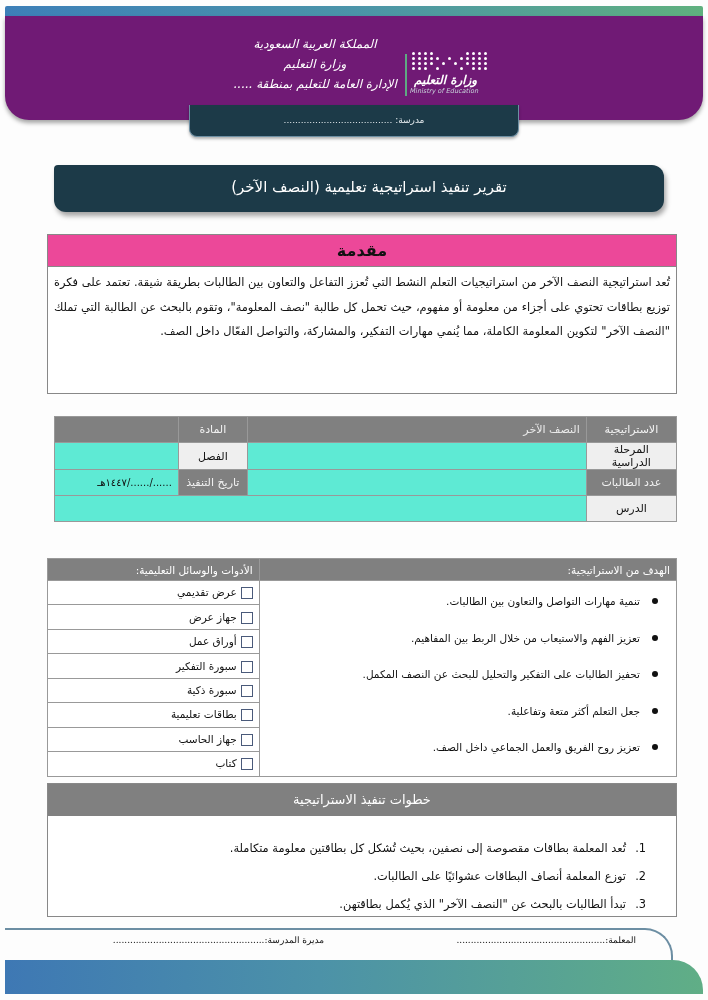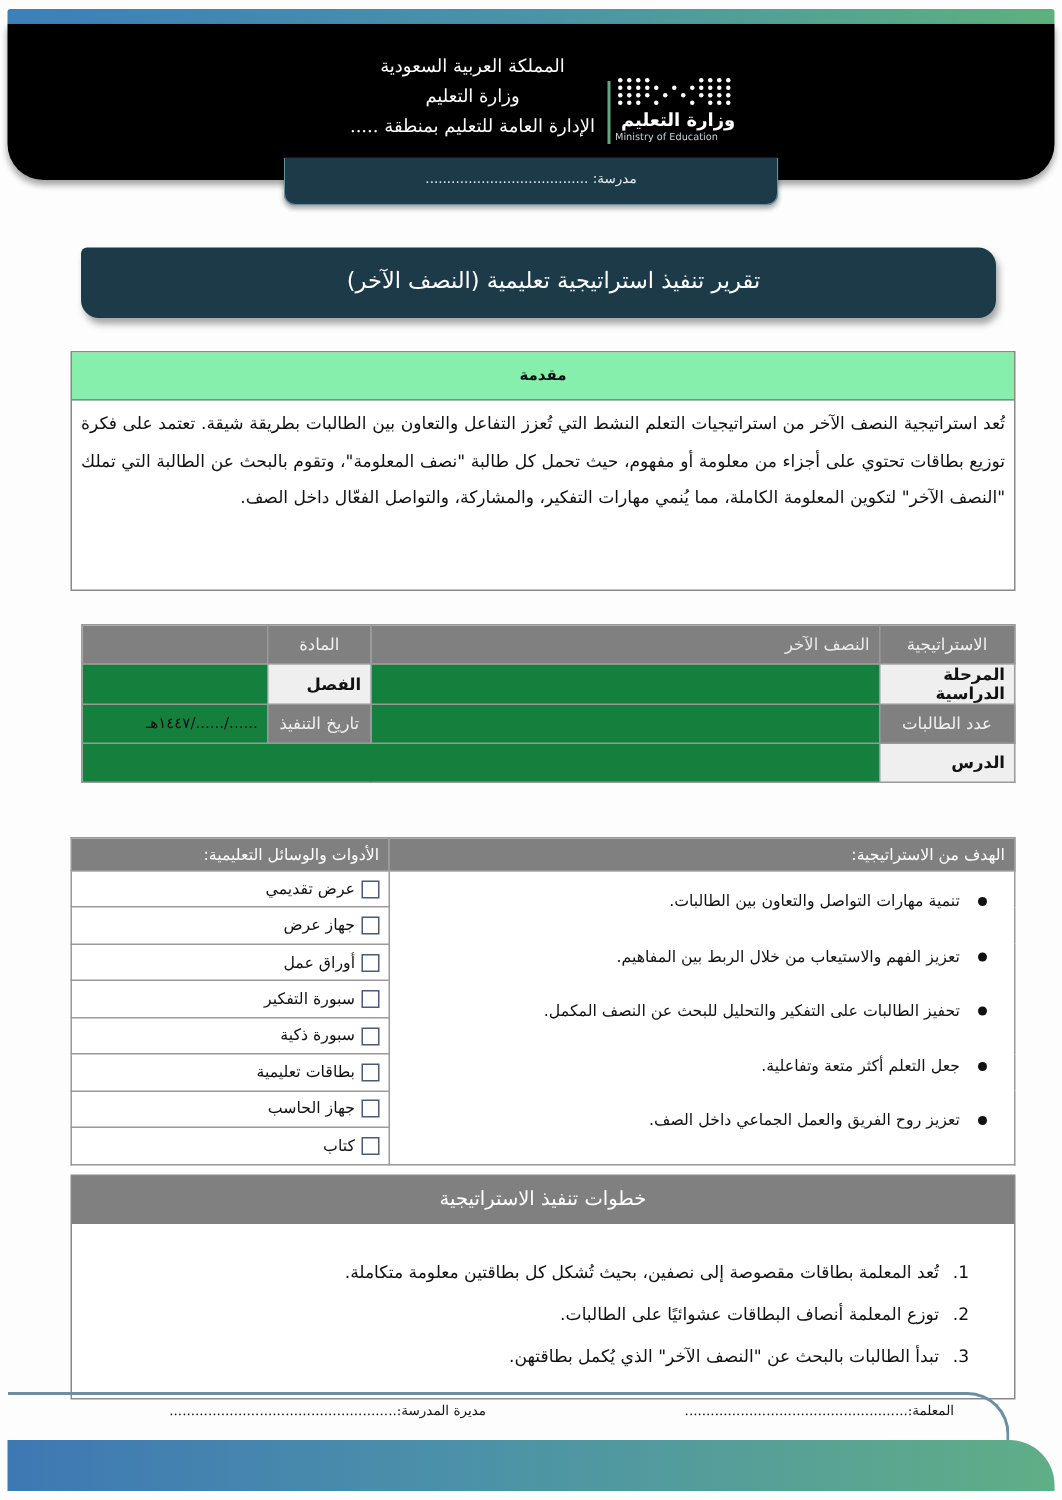--- a/index.html
+++ b/index.html
@@ -3,65 +3,65 @@
   <meta charset="utf-8">
   <style>
     * { box-sizing: border-box; margin: 0; padding: 0; }
     html, body { width: 708px; height: 1000px; background: #fdfdfd; overflow: hidden; }
     body { font-family: "DejaVu Sans", sans-serif; color: #111; position: relative; direction: rtl; }
 
     
     .hdr-wrap { position: absolute; left: 5px; top: 6px; width: 698px; height: 114px; }
     .hdr-strip { position: absolute; left: 0; top: 0; width: 100%; height: 10px;
       background: linear-gradient(to right, #3d7fb8, #4a93a8 50%, #5fb07e); border-radius: 2px 2px 0 0; }
-    .hdr { position: absolute; left: 0; top: 10px; width: 100%; height: 104px; background: #000000;
-      border-radius: 0 0 24px 24px; box-shadow: 0 3px 4px rgba(0,0,0,.35); }
+    .hdr { position: absolute; left: 0; top: 10px; width: 100%; height: 104px; background: #701a75;
+      border-radius: 0 0 24px 24px; box-shadow: 0 3px 4px rgba(0,0,0,.35); font-style: italic; }
     .hdr-text { position: absolute; left: 220px; top: 18px; width: 180px; text-align: center; color: #fff;
       font-family: "DejaVu Serif", serif; font-size: 12px; line-height: 20px; }
     .hdr-divider { position: absolute; left: 400px; top: 38px; width: 2px; height: 42px; background: #5fa882; }
     .logo { position: absolute; left: 405px; top: 36px; width: 90px; height: 56px; }
     .logo-dots { display: grid; grid-template-columns: repeat(13, 5px); gap: 2px 1px; direction: ltr; margin-left: 2px; }
     .logo-dots span { width: 3px; height: 3px; background: #fff; border-radius: 50%; }
     .logo-ar { color: #fff; font-size: 12px; font-weight: bold; margin-top: 3px; text-align: left; direction: rtl; width: 86px; }
     .logo-en { color: #c9d6dc; font-size: 6.5px; direction: ltr; text-align: left; }
     .school-box { position: absolute; left: 189px; top: 105px; width: 330px; height: 32px; background: #1c3a48;
       border: 1px solid #6d8fa3; border-top: none; border-radius: 0 0 8px 8px; box-shadow: 0 2px 3px rgba(0,0,0,.3);
       color: #e8eef1; font-size: 9px; text-align: center; line-height: 30px; }
 
     
     .title-bar { position: absolute; left: 54px; top: 165px; width: 610px; height: 47px; background: #1c3a48;
       border-radius: 4px 12px 12px 12px; box-shadow: 2px 4px 5px rgba(0,0,0,.35);
       color: #fff; font-size: 15px; text-align: center; line-height: 45px; padding-left: 20px; }
 
     
     .intro { position: absolute; left: 47px; top: 234px; width: 630px; height: 160px; border: 1px solid #888; background: #fff; }
-    .intro-head { height: 32px; background: #86efac; border-bottom: 1px solid #888; text-align: center; font-weight: bold; font-size: 10px; line-height: 32px; }
+    .intro-head { height: 32px; background: #ec4899; border-bottom: 1px solid #888; text-align: center; font-weight: bold; font-size: 16px; line-height: 32px; }
     .intro-body { padding: 3px 6px 0 6px; font-size: 11.4px; line-height: 24.5px; text-align: justify; text-align-last: right; }
 
     
     table { border-collapse: collapse; }
     .info { position: absolute; left: 54px; top: 416px; width: 623px; font-size: 11px; }
     .info td { border: 1px solid #999; height: 26px; padding: 0 6px; }
     .info .g { background: #808080; color: #f2f2f2; text-align: center; }
-    .info .l { background: #efefef; text-align: right; font-weight: bold; }
-    .info .v { background: #15803d; }
+    .info .l { background: #efefef; text-align: center; font-weight: normal; }
+    .info .v { background: #5eead4; }
     .info .v.muted { color: #eaeaea; background: #808080; }
 
     
     .gt { position: absolute; left: 47px; top: 558px; width: 630px; font-size: 10.5px; }
     .gt td { border: 1px solid #999; }
     .gt .th { background: #808080; color: #fff; height: 22px; padding: 0 6px; text-align: right; font-size: 10.5px; }
     .gt .tool { height: 23.4px; padding: 0 6px; text-align: right; background: #fff; }
     .chk { display: inline-block; width: 12px; height: 12px; border: 1px solid #4a5a7a; vertical-align: middle; margin-left: 4px; background: #fff; }
     .goals { vertical-align: top; padding: 12px 14px 0 8px; background: #fff; }
     .goals li { list-style: none; position: relative; padding-right: 22px; height: 36.5px; line-height: 16px; }
     .goals li::before { content: ""; position: absolute; right: 4px; top: 5px; width: 6px; height: 6px; background: #111; border-radius: 50%; }
 
     
-    .steps { position: absolute; left: 47px; top: 783px; width: 630px; height: 150px; border: 1px solid #888; background: #fff; }
+    .steps { position: absolute; left: 47px; top: 783px; width: 630px; height: 134px; border: 1px solid #888; background: #fff; }
     .steps-head { height: 32px; background: #808080; color: #fff; text-align: center; font-size: 13px; line-height: 32px; }
     .steps ol { list-style: none; padding: 22px 30px 0 0; font-size: 11.4px; }
     .steps li { height: 28px; line-height: 20px; }
     .steps .num { display: inline-block; width: 20px; }
 
     
     .foot-curve { position: absolute; left: 5px; top: 928px; width: 668px; height: 34px; border-top: 2px solid #6c8ea3; border-right: 2px solid #6c8ea3;
       border-radius: 0 28px 0 0; }
     .sig { position: absolute; top: 935px; font-family: "DejaVu Serif", serif; font-size: 9px; color: #111; }
     .foot-band { position: absolute; left: 5px; top: 960px; width: 698px; height: 34px;

